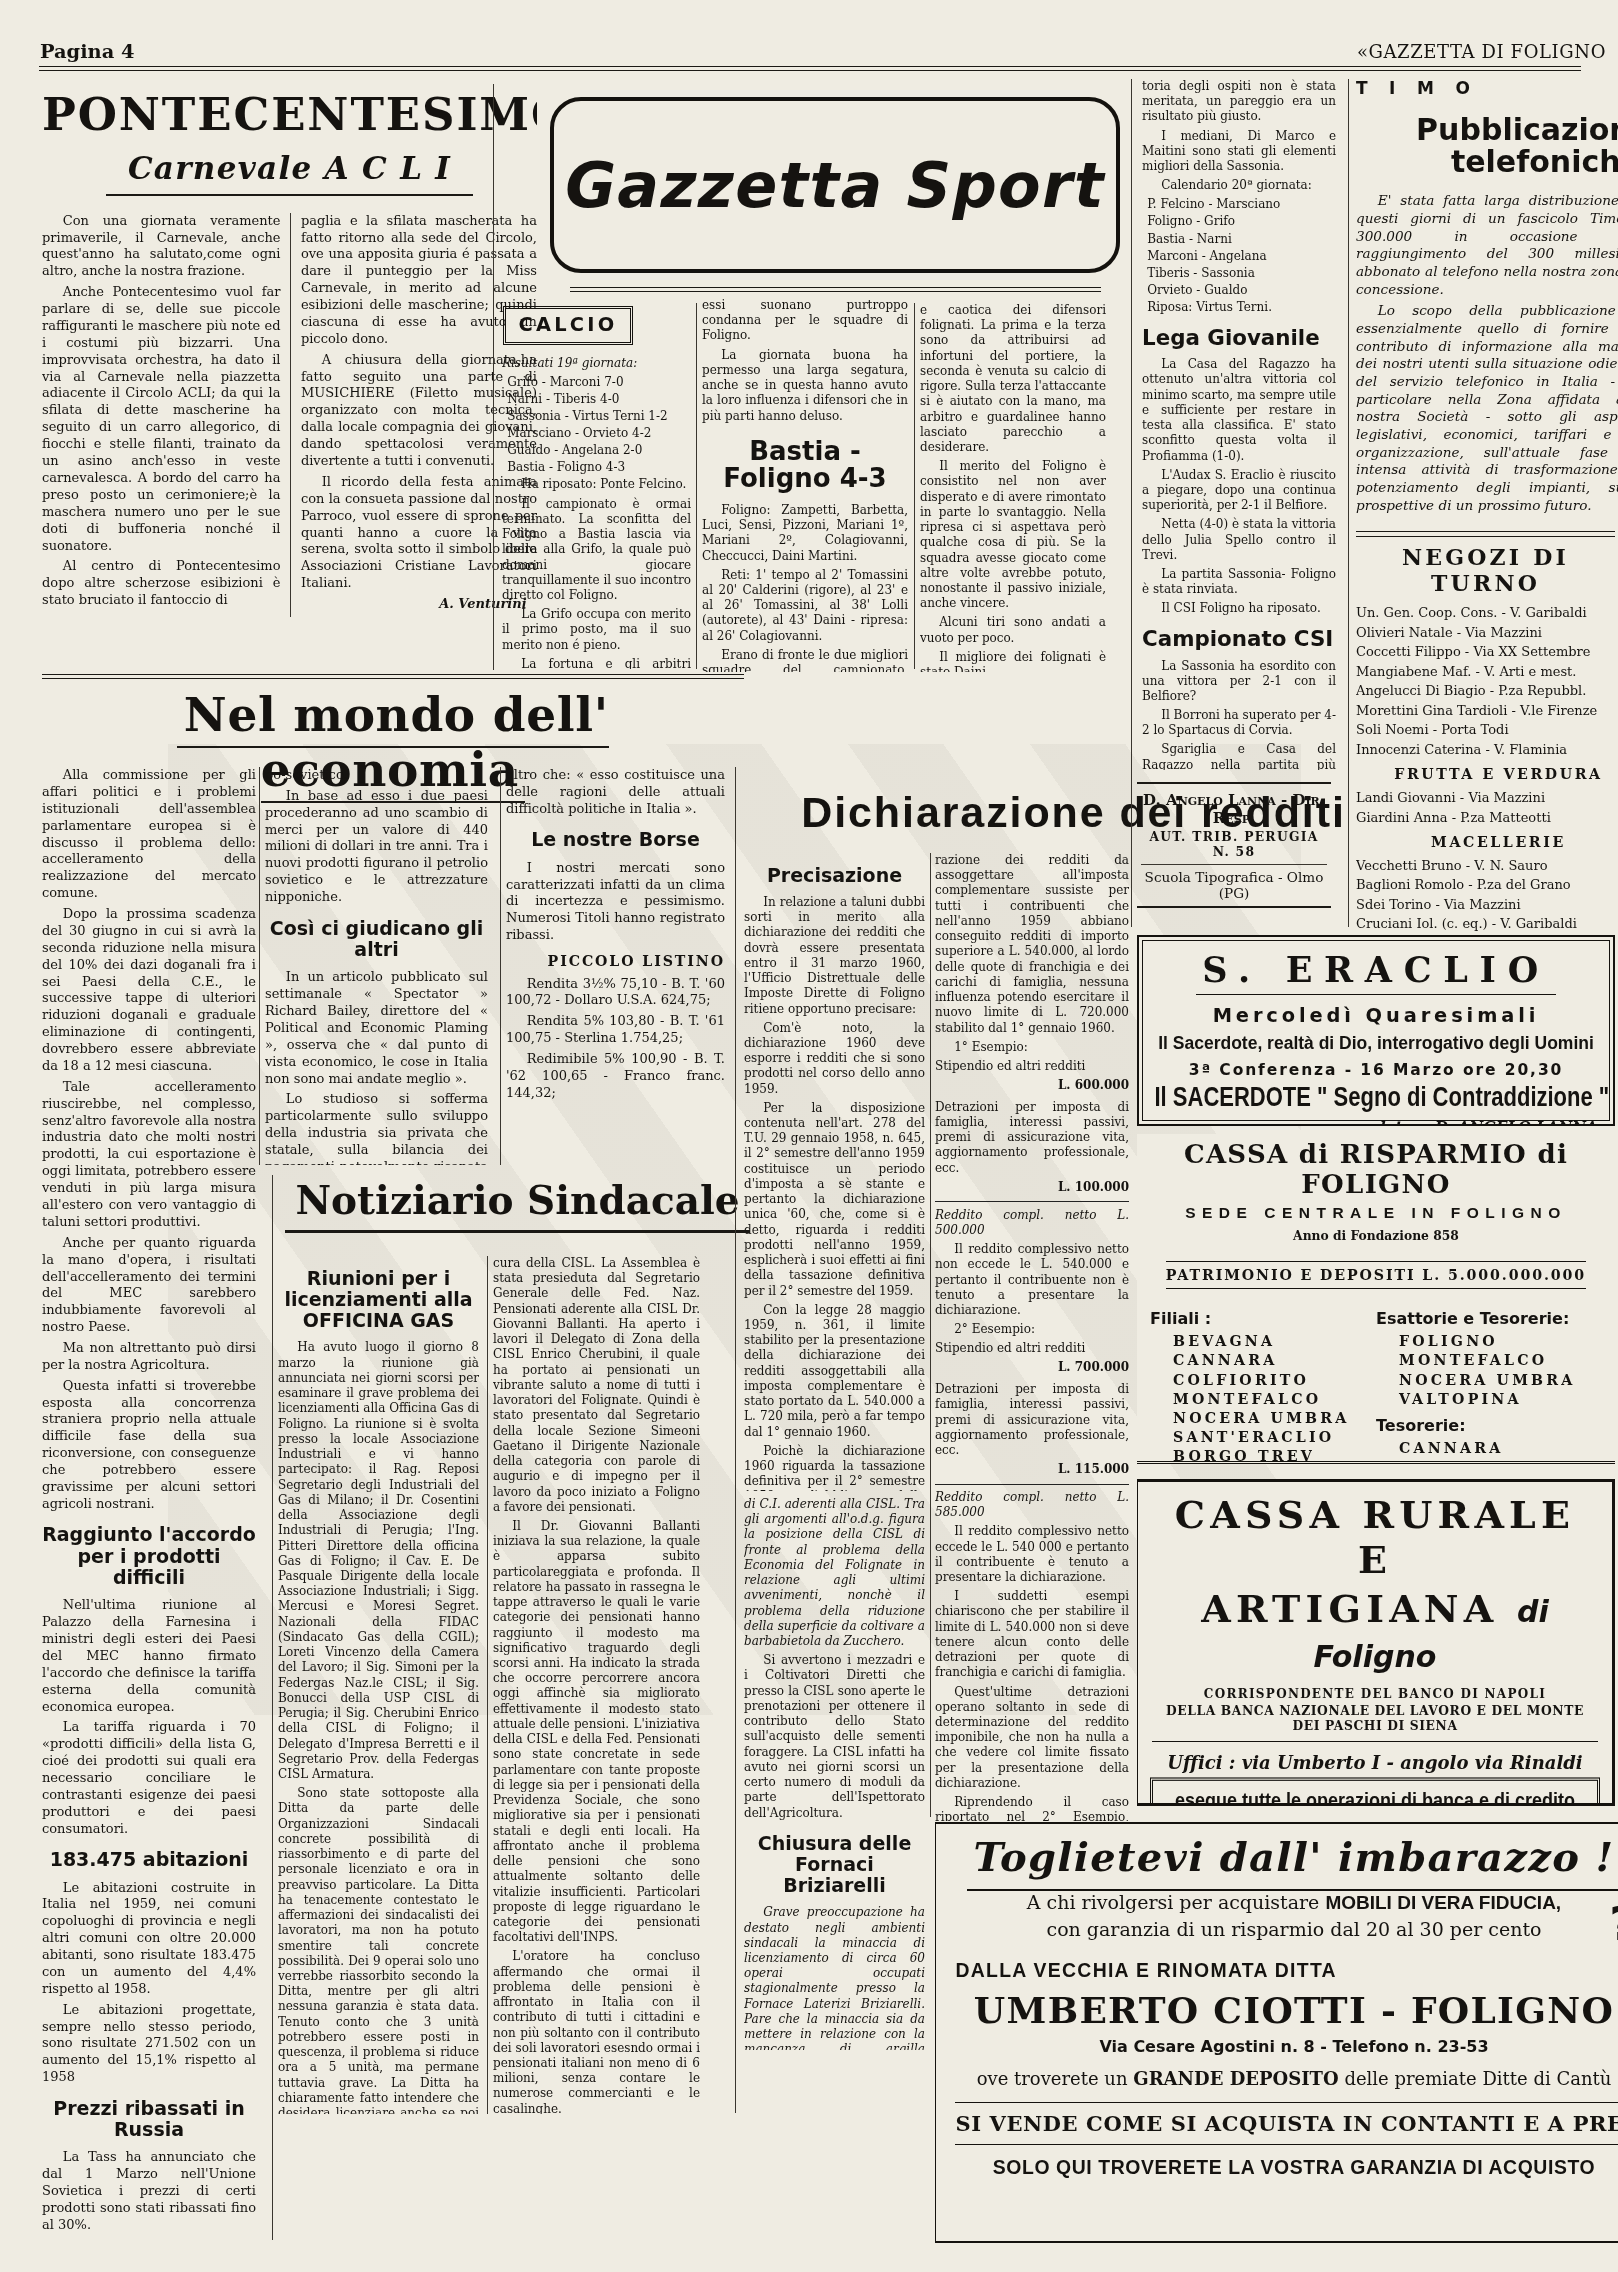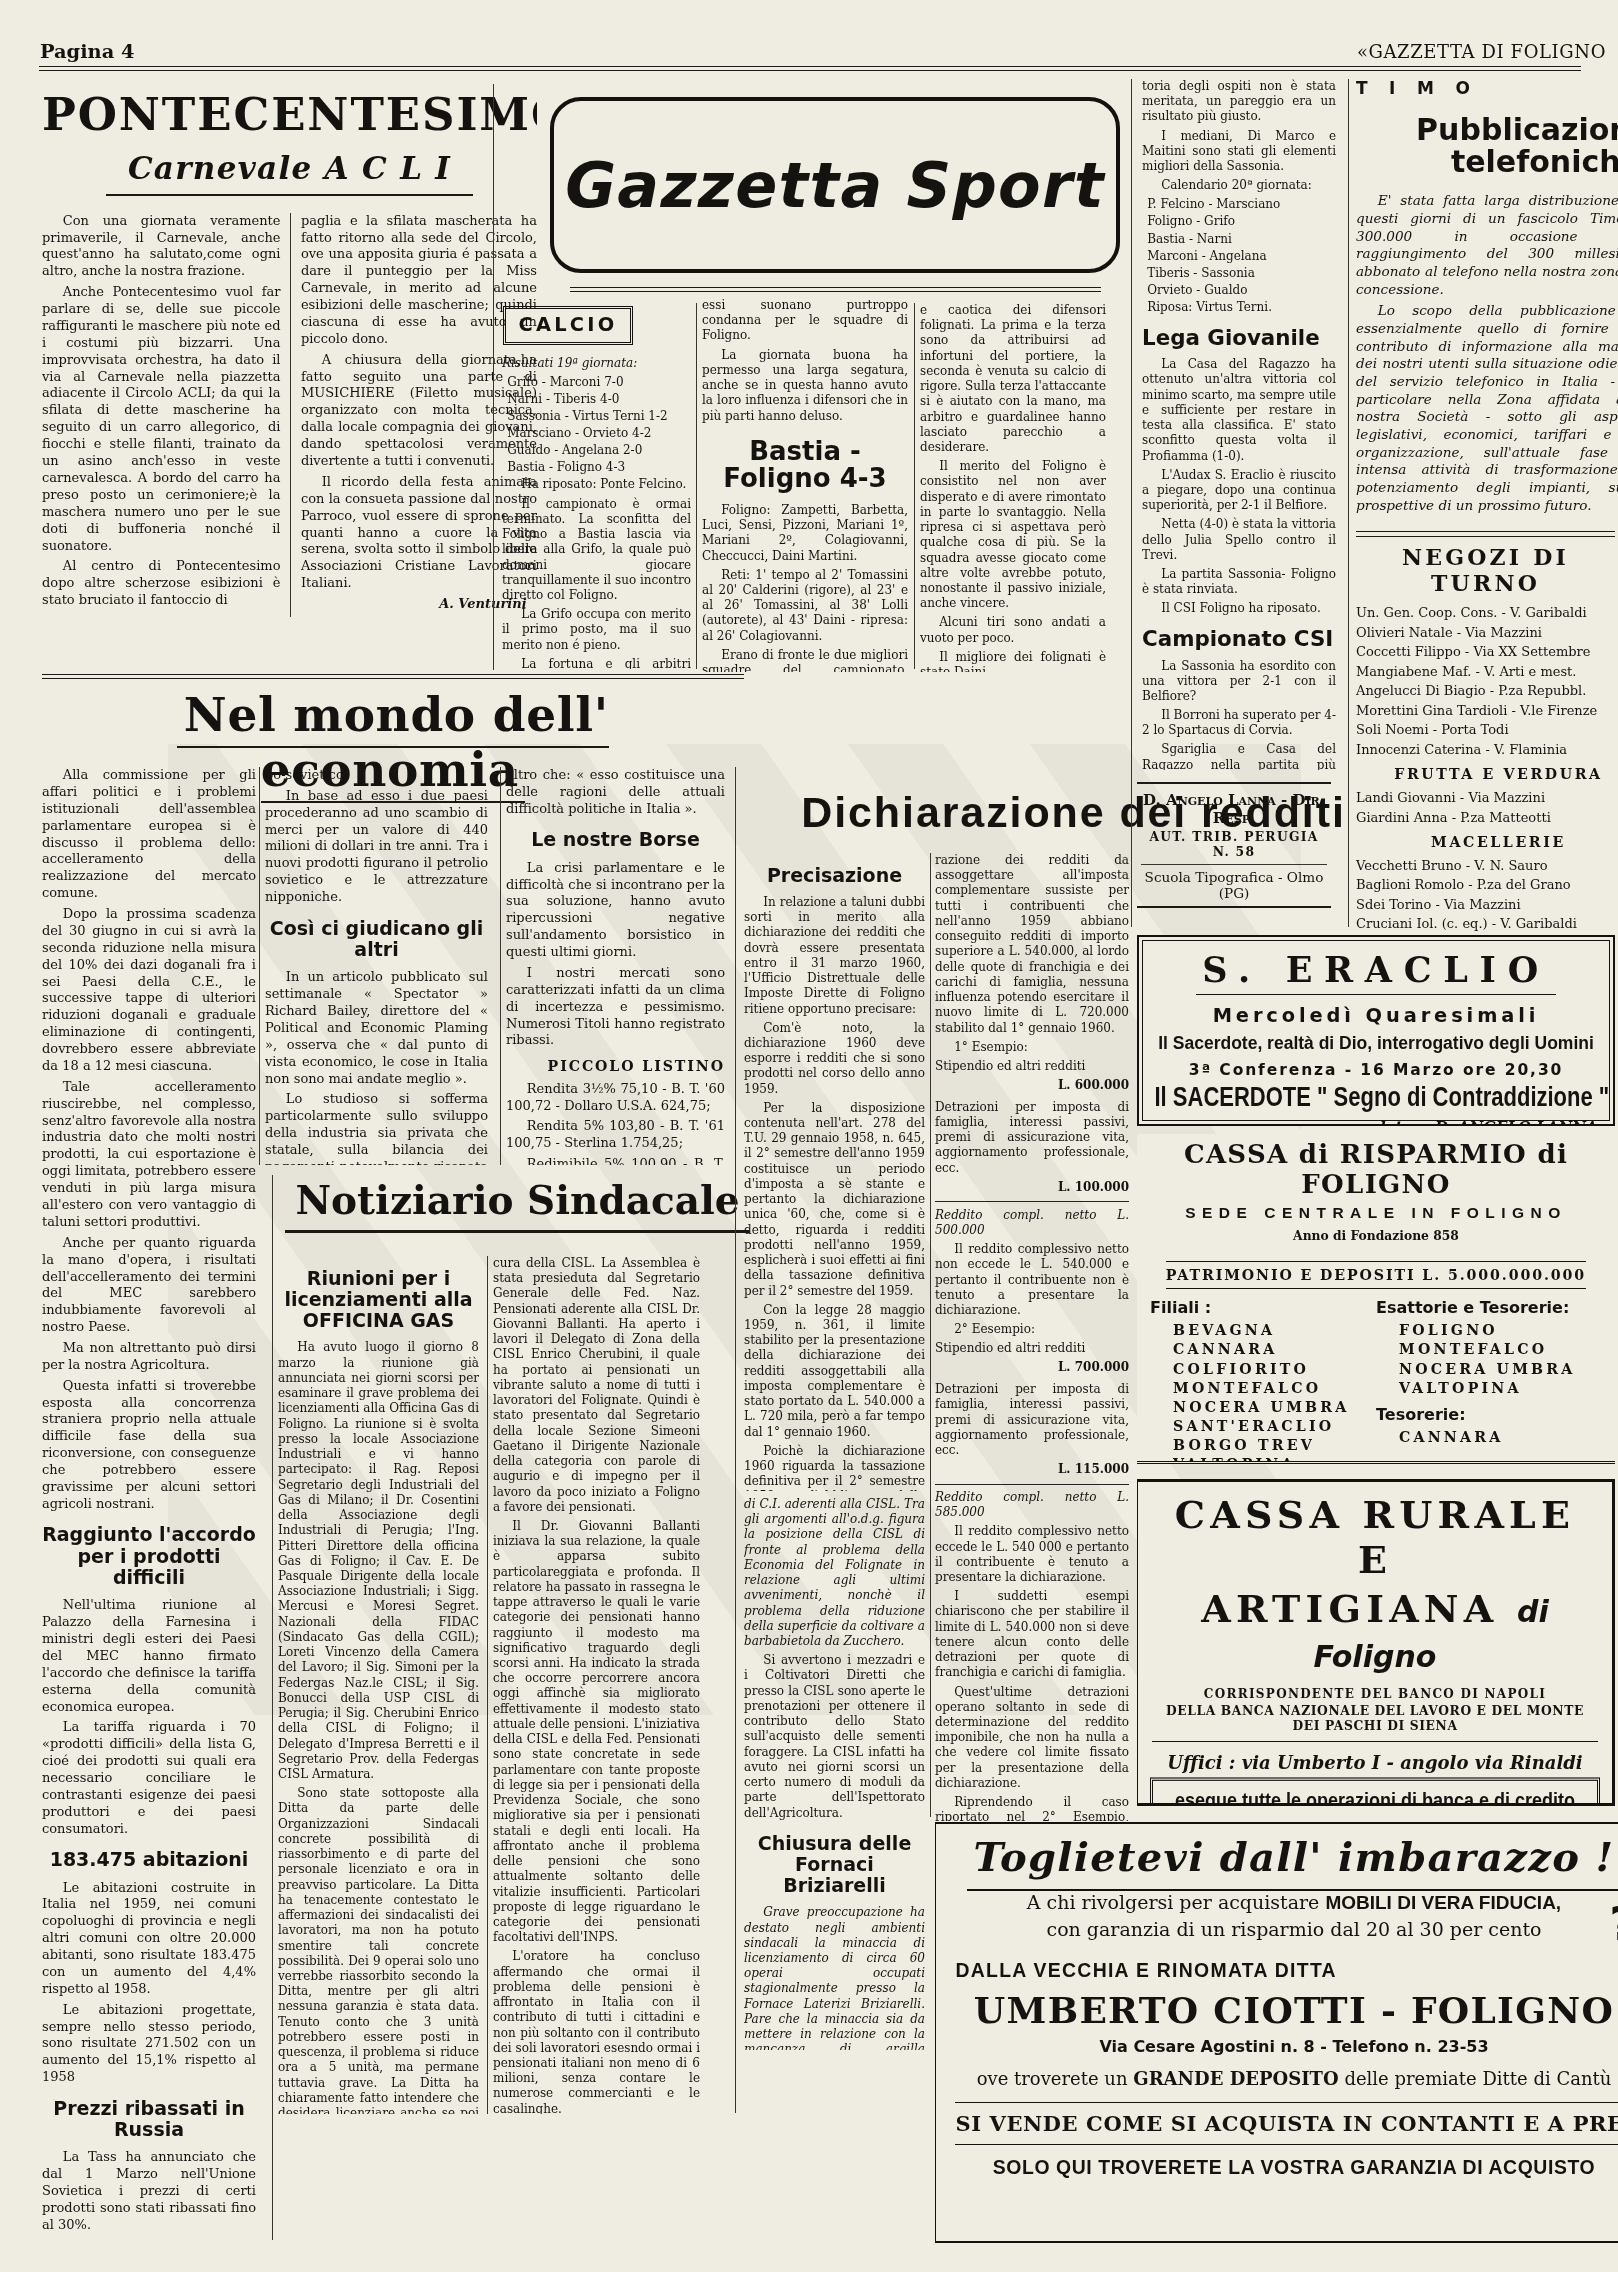--- a/index.html
+++ b/index.html
@@ -67,21 +67,21 @@
   #eraclio .m{font-family:"DejaVu Sans","Liberation Sans",sans-serif;font-weight:bold;font-size:19.4px;letter-spacing:3.9px;margin-top:9px;}
   #eraclio .s1{font-family:"Liberation Sans",sans-serif;font-weight:bold;font-size:17.5px;margin-top:6.5px;white-space:nowrap;}
   #eraclio .s2{font-family:"DejaVu Sans",sans-serif;font-weight:bold;font-size:15.5px;letter-spacing:1.9px;margin-top:6.5px;}
   #eraclio .s3{font-family:"Liberation Sans",sans-serif;font-weight:bold;font-size:22px;margin-top:5.2px;white-space:nowrap;transform:scaleY(1.25);}
   #eraclio .s4{font-style:italic;font-weight:bold;font-size:15px;text-align:right;margin-top:7.8px;}
   #crisparmio{padding:5.2px 13px;text-align:center;border-bottom:3.9px double #14120e;}
   #crisparmio .t{font-size:26px;font-weight:bold;letter-spacing:1.3px;font-family:"DejaVu Serif",serif;}
   #crisparmio .sede{font-family:"Liberation Sans",sans-serif;font-weight:bold;font-size:15.5px;letter-spacing:6.5px;margin-top:5.2px;}
   #crisparmio .anno{font-size:12.3px;font-weight:bold;margin-top:5.2px;}
   #crisparmio .pat{font-size:14.2px;font-weight:bold;letter-spacing:1.9px;margin:6.5px 0;border-top:0.6px solid #14120e;border-bottom:0.6px solid #14120e;padding:5.2px 0;display:inline-block;}
-  .bank-cols{display:flex;text-align:left;margin-top:2px;}
+  .bank-cols{display:flex;text-align:left;margin-top:13px;}
   .bank-cols>div{width:50%;}
   .bank-label{font-family:"DejaVu Sans",sans-serif;font-weight:bold;font-size:16px;margin-bottom:5.2px;}
   .bank-cols .li{font-weight:bold;font-size:14.2px;letter-spacing:3.2px;margin:3.2px 0 3.2px 23px;}
   #crurale{border:3.2px solid #14120e;border-left-width:1.9px;padding:10.4px 14.2px;text-align:center;}
   #crurale .t1{font-size:38px;font-weight:bold;letter-spacing:5.2px;}
   #crurale .t2{font-size:38px;font-weight:bold;letter-spacing:5.2px;margin-top:3.9px;}
   #crurale .t2 i{font-family:"DejaVu Sans",sans-serif;font-size:30px;letter-spacing:0;font-weight:bold;}
   #crurale .c1{font-weight:bold;font-size:12px;letter-spacing:1.3px;margin-top:10.4px;}
   #crurale .c2{font-weight:bold;font-size:12.3px;letter-spacing:0.6px;margin-top:2.6px;border-bottom:0.6px solid #14120e;padding-bottom:7.8px;}
   #crurale .uff{font-style:italic;font-weight:bold;font-size:18px;margin-top:10.4px;}
@@ -246,21 +246,20 @@
   <div class="abs coltext" id="e2" style="left:265px;top:767px;width:223px;height:398px;overflow:hidden;">
       <div class="blk p0">po-sovietico.</div>
       <div class="blk p">In base ad esso i due paesi procederanno ad uno scambio di merci per un valore di 440 milioni di dollari in tre anni. Tra i nuovi prodotti figurano il petrolio sovietico e le attrezzature nipponiche.</div>
       <div class="blk h">Così ci giudicano gli altri</div>
       <div class="blk p">In un articolo pubblicato sul settimanale « Spectator » Richard Bailey, direttore del « Political and Economic Plaming », osserva che « dal punto di vista economico, le cose in Italia non sono mai andate meglio ».</div>
       <div class="blk p">Lo studioso si sofferma particolarmente sullo sviluppo della industria sia privata che statale, sulla bilancia dei pagamenti notevolmente risanata e sulle riserve di oro e di dollari più che raddoppiate negli ultimi 2 anni.</div>
     </div>
   <div class="abs coltext" id="e3" style="left:506px;top:767px;width:219px;height:398px;overflow:hidden;">
       <div class="blk p0">altro che: « esso costituisce una delle ragioni delle attuali difficoltà politiche in Italia ».</div>
       <div class="blk h">Le nostre Borse</div>
-      <div class="blk p">La crisi parlamentare e le difficoltà che si incontrano per la sua soluzione, hanno avuto ripercussioni negative sull'andamento borsistico in questi ultimi giorni.</div>
       <div class="blk p">I nostri mercati sono caratterizzati infatti da un clima di incertezza e pessimismo. Numerosi Titoli hanno registrato ribassi.</div>
       <div class="blk capsm">PICCOLO LISTINO</div>
       <div class="blk p">Rendita 3½% 75,10 - B. T. '60 100,72 - Dollaro U.S.A. 624,75;</div>
       <div class="blk p">Rendita 5% 103,80 - B. T. '61 100,75 - Sterlina 1.754,25;</div>
       <div class="blk p">Redimibile 5% 100,90 - B. T. '62 100,65 - Franco franc. 144,32;</div>
     </div>
 
   <h2 id="dich-title" style="left:744px;top:782px;width:647px;text-align:center;"><span>Dichiarazione dei redditi</span></h2>
   <div class="abs coltext narrow" id="dcolA" style="left:744px;top:853px;width:181px;height:638px;overflow:hidden;">
       <div class="blk h">Precisazione</div>

